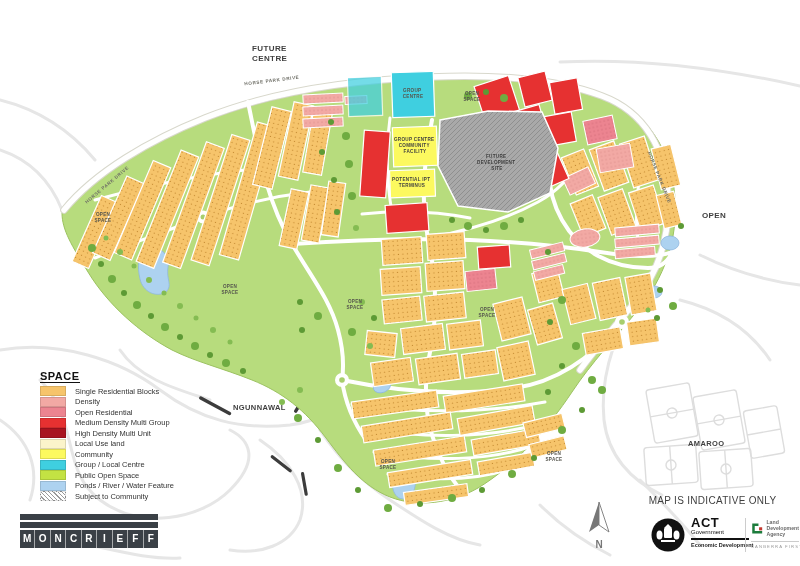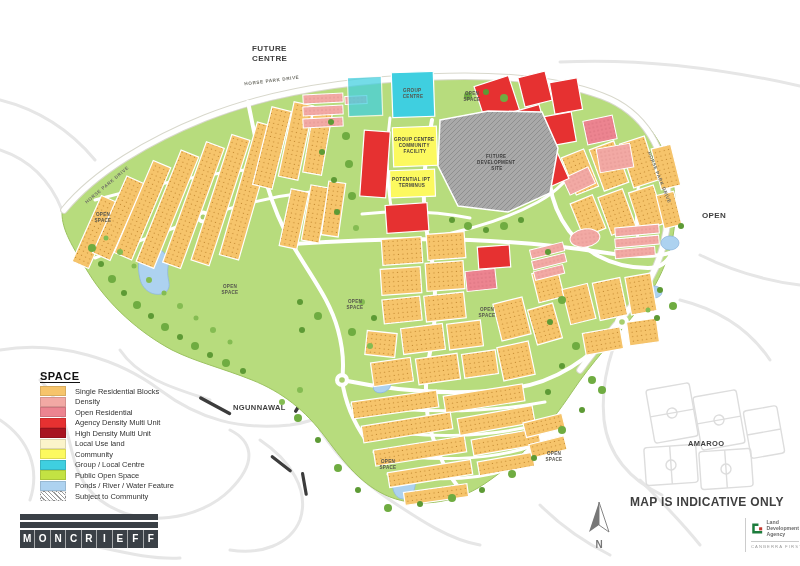--- a/index.html
+++ b/index.html
@@ -21,22 +21,22 @@
   .legend-label{font-size:7.5px;color:#333;}
   
   .moncrieff{position:absolute;left:20px;top:514px;width:138px;display:flex;
              flex-direction:column;gap:2px;}
   .m-bar{height:6px;background:#3a4046;}
   .m-letters{height:18px;background:#3a4046;display:flex;align-items:center;}
   .m-letters span{flex:1;text-align:center;color:#fff;font-weight:bold;font-size:10px;
                   border-right:1px solid rgba(255,255,255,.55);line-height:18px;}
   .m-letters span:last-child{border-right:none;}
   
-  .disclaimer{position:absolute;left:630px;top:495px;width:165px;
-              font-weight:bold;font-size:12px;color:#3f3f3f;letter-spacing:.3px;}
+  .disclaimer{position:absolute;left:630px;top:495px;width:165px;text-align:center;
+              font-weight:normal;font-size:10px;color:#3f3f3f;letter-spacing:.3px;}
   .act-block{position:absolute;left:650px;top:517px;display:flex;align-items:flex-start;}
   .act-text{margin-left:5px;}
   .act-acronym{font-weight:800;font-size:13px;color:#111;line-height:12px;letter-spacing:.5px;}
   .act-gov{font-size:6px;color:#111;line-height:7px;}
   .act-rule{height:2px;background:#111;width:58px;margin:2px 0 2px 0;}
   .act-div{font-size:5.5px;font-weight:bold;color:#222;}
   .logo-sep{position:absolute;left:745px;top:518px;width:1px;height:34px;background:#ccc;}
   .lda-block{position:absolute;left:751px;top:519px;width:48px;}
   .lda-top{display:flex;}
   .lda-text{margin-left:3px;font-size:5.2px;line-height:6px;color:#6b6b6b;font-weight:bold;}
@@ -402,21 +402,21 @@
     <div class="legend-row">
       <span class="legend-swatch" style="background: rgb(242, 169, 164);"></span>
       <span class="legend-label">Density</span>
       </div>
     <div class="legend-row">
       <span class="legend-swatch" style="background: rgb(236, 132, 144);"></span>
       <span class="legend-label">Open Residential</span>
       </div>
     <div class="legend-row">
       <span class="legend-swatch" style="background: rgb(230, 49, 49);"></span>
-      <span class="legend-label">Agency Density Multi Unit</span>
+      <span class="legend-label">Medium Density Multi Group</span>
       </div>
     <div class="legend-row">
       <span class="legend-swatch" style="background: rgb(168, 20, 32);"></span>
       <span class="legend-label">High Density Multi Unit</span>
       </div>
     <div class="legend-row">
       <span class="legend-swatch" style="background: rgb(251, 244, 203);"></span>
       <span class="legend-label">Local Use land</span>
       </div>
     <div class="legend-row">
@@ -458,20 +458,36 @@
   </div>
 
   <svg class="overlay" style="left:584px;top:500px" width="30" height="54" viewBox="0 0 30 54">
     <path d="M15 2 L5 32 L15 25 Z" fill="#777777"></path>
     <path d="M15 2 L25 32 L15 25 Z" fill="#FFFFFF" stroke="#777777" stroke-width="0.9"></path>
     <text x="15" y="48" text-anchor="middle" fill="#777777" style="font:700 10px 'Liberation Sans',sans-serif">N</text>
   </svg>
 
   <div class="disclaimer">MAP IS INDICATIVE ONLY</div>
 
+  <div class="act-block">
+    <svg width="36" height="36" viewBox="0 0 36 36">
+      <circle cx="18" cy="18" r="16.5" fill="#111111"></circle>
+      <rect x="14" y="11" width="8" height="10" rx="1" fill="#FFFFFF"></rect>
+      <path d="M14 11 L18 7 L22 11 Z" fill="#FFFFFF"></path>
+      <ellipse cx="9.5" cy="18" rx="3" ry="4.5" fill="#FFFFFF"></ellipse>
+      <ellipse cx="26.5" cy="18" rx="3" ry="4.5" fill="#FFFFFF"></ellipse>
+      <rect x="11" y="23" width="14" height="2" fill="#FFFFFF"></rect>
+    </svg>
+    <div class="act-text">
+      <div class="act-acronym">ACT</div>
+      <div class="act-gov">Government</div>
+      <div class="act-rule"></div>
+      <div class="act-div">Economic Development</div>
+    </div>
+  </div>
 
   <div class="logo-sep"></div>
 
   <div class="lda-block">
     <div class="lda-top">
       <svg width="19" height="19" viewBox="0 0 20 20">
         <rect width="20" height="20" fill="#FFFFFF"></rect>
         <path d="M2 2 H12 V6 H6 V14 H18 V18 H2 Z" fill="#1C7C3C"></path>
         <rect x="13" y="8" width="5" height="5" fill="#C4392F"></rect>
       </svg>

